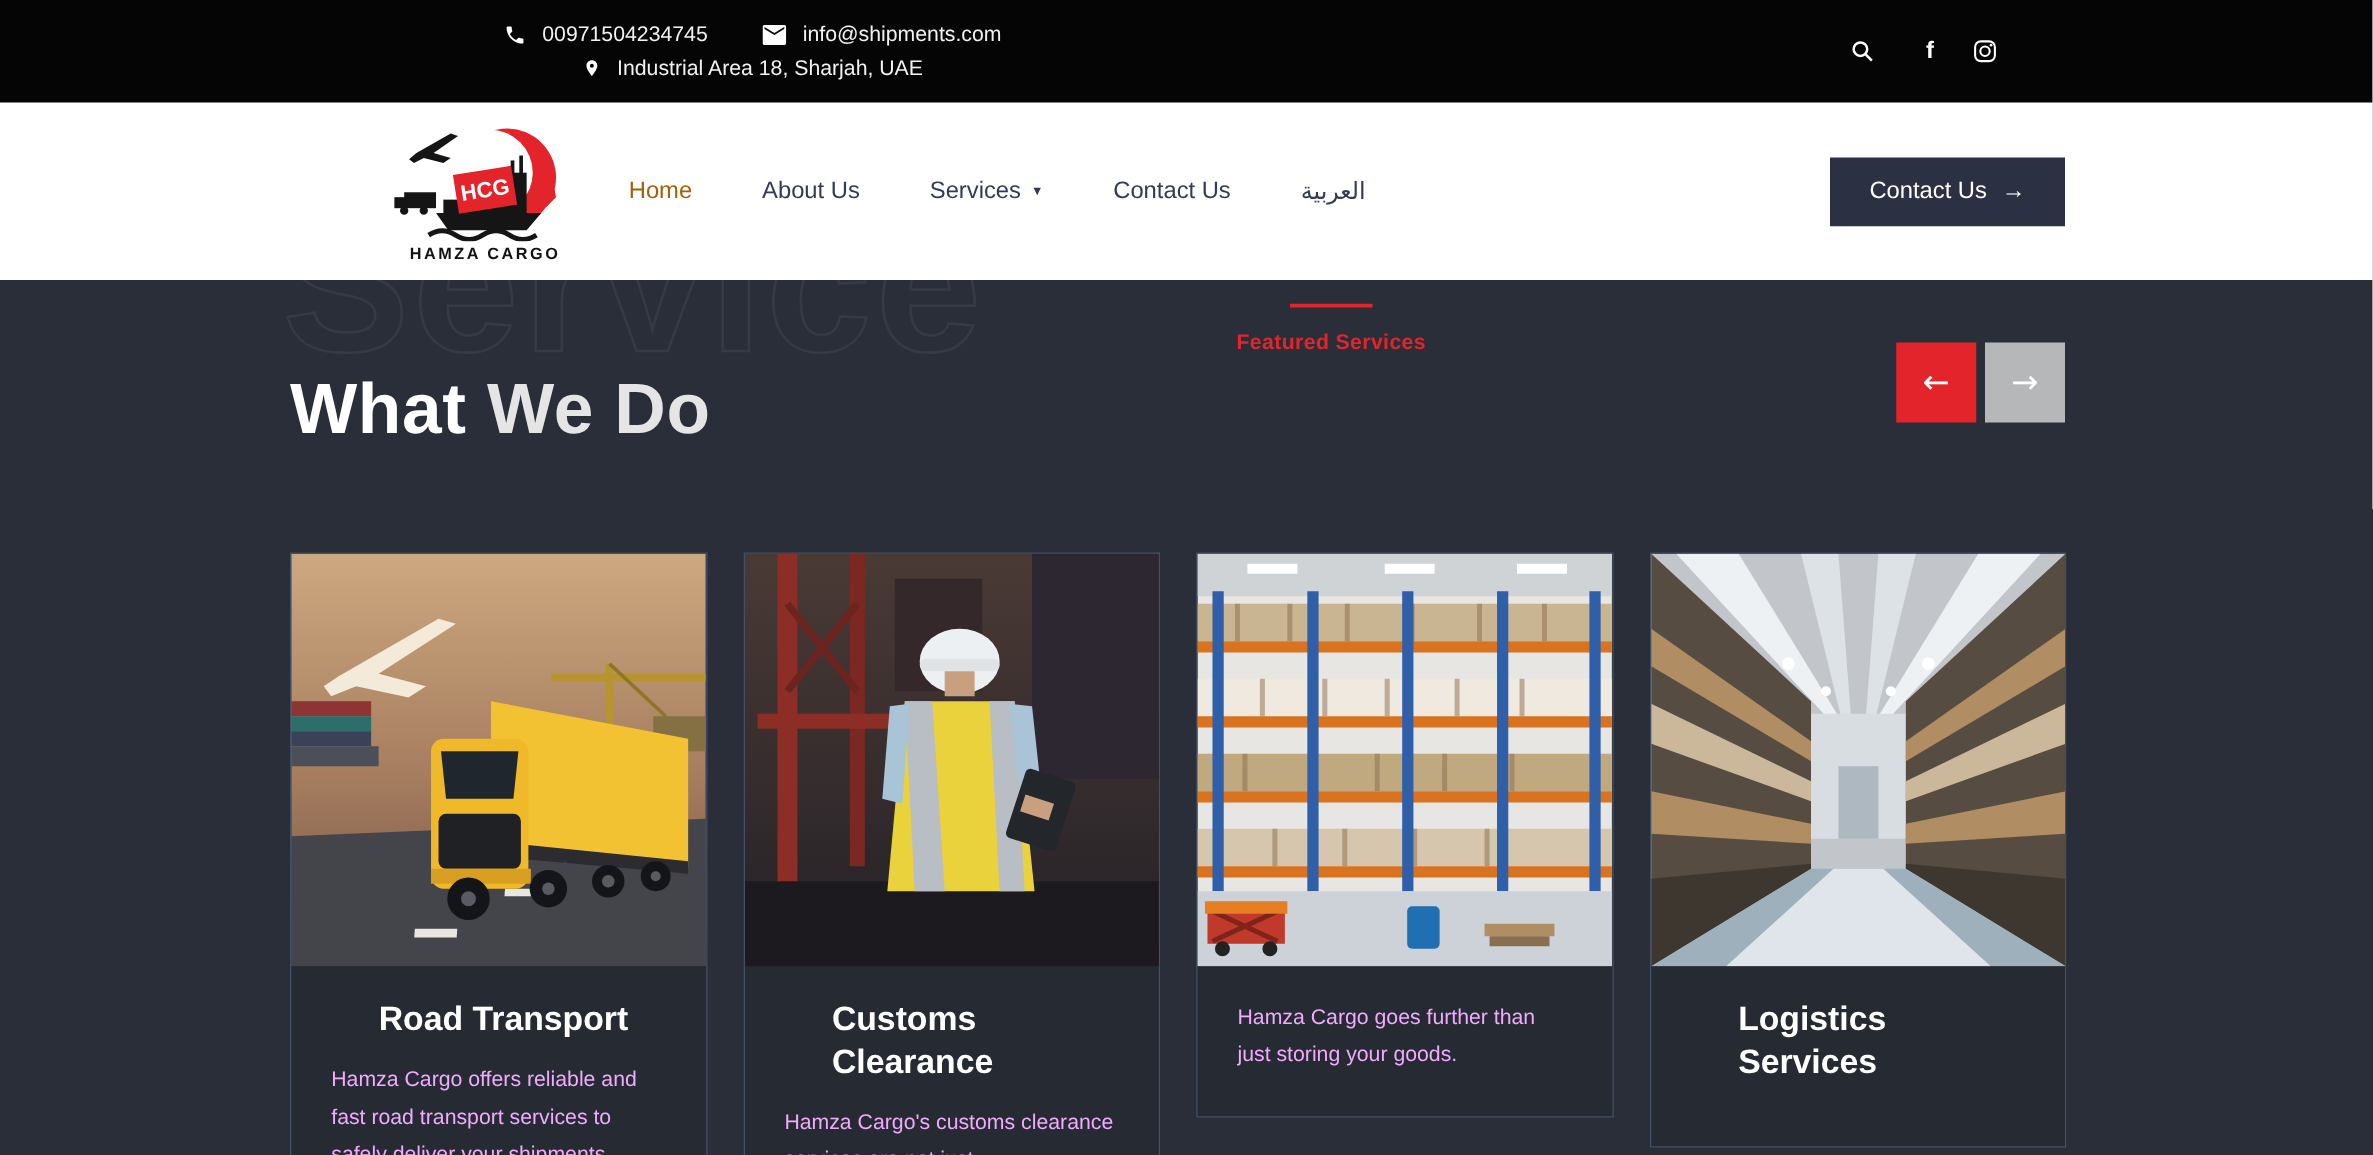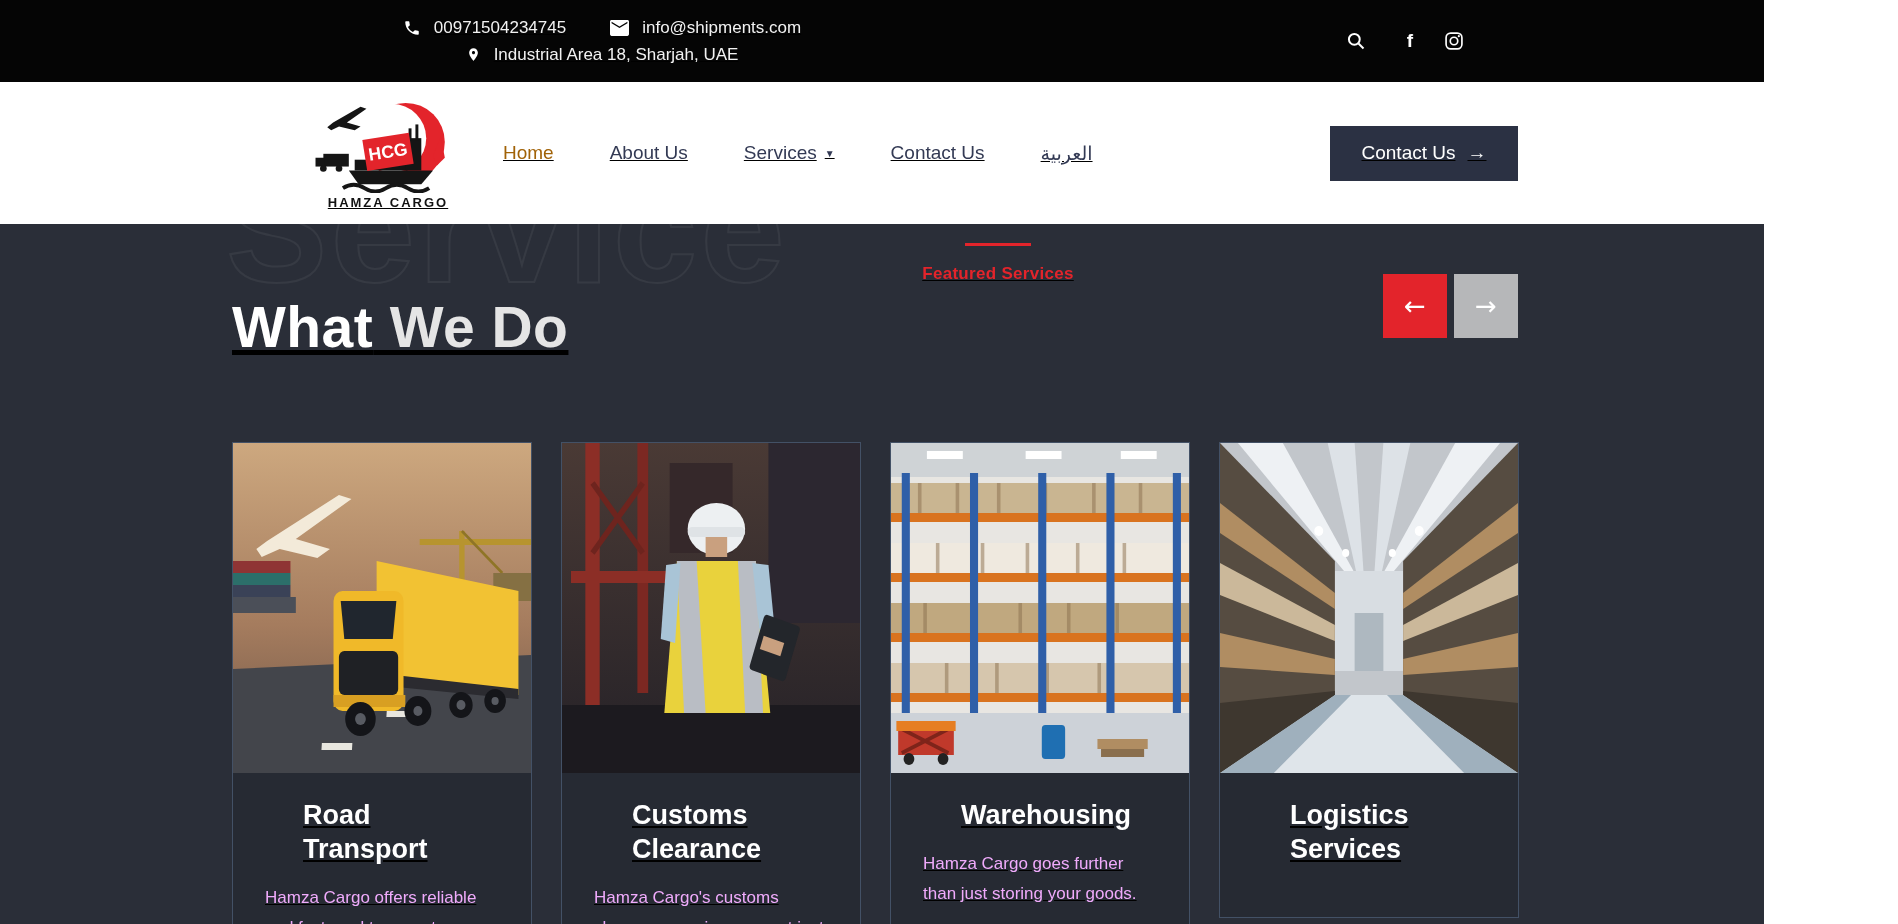--- a/index.html
+++ b/index.html
@@ -1,18 +1,18 @@
 <!DOCTYPE html>
 <html><head>
 <meta charset="utf-8">
 <style>
   * { margin:0; padding:0; box-sizing:border-box; }
   html,body { width:1898px; height:924px; overflow:hidden; background:#fff;
               font-family:"Liberation Sans", sans-serif; }
-  .page { position:relative; width:1764px; height:924px; overflow:hidden;text-decoration:underline; }
+  .page { position:relative; width:1898px; height:924px; overflow:hidden; }
 
   
   .topbar { position:relative; height:82px; background:#050505; color:#f2f2f2;
             display:flex; align-items:center; }
   .topbar-contact { margin-left:232px; width:740px; display:flex; flex-direction:column;
                     align-items:center; gap:7px; font-size:17px; }
   .tb-row { display:flex; align-items:center; gap:44px; }
   .tb-item { display:flex; align-items:center; gap:13px; }
   .tb-item svg { display:block; }
   .topbar-icons { position:absolute; right:298px; top:50%; transform:translateY(-50%);
@@ -336,21 +336,20 @@
             <rect x="6" y="278" width="66" height="10" fill="#e67e22"></rect>
             <circle cx="20" cy="316" r="6" fill="#222"></circle>
               <circle cx="58" cy="316" r="6" fill="#222"></circle>
 
             <rect x="168" y="282" width="26" height="34" rx="4" fill="#1f6fb2"></rect>
             <rect x="230" y="296" width="56" height="10" fill="#b08d62"></rect>
             <rect x="234" y="306" width="48" height="8" fill="#8a6f4e"></rect>
           </svg>
         </div>
         <div class="card-body">
-          <div class="card-title">Warehousing</div>
           <p class="card-desc">Hamza Cargo goes further than just storing your goods.</p>
         </div>
       </div>
 
       <div class="card">
         <div class="card-image">
           <svg viewBox="0 0 332 330" preserveAspectRatio="none">
             <rect width="332" height="330" fill="#c2c6cb"></rect>
 
             <polygon points="20,0 70,0 150,130 140,130" fill="#eef1f4"></polygon>

